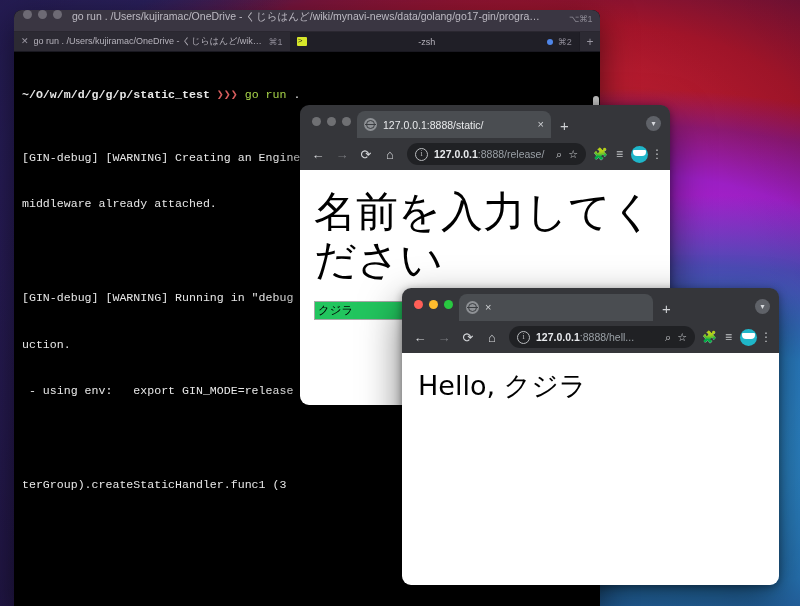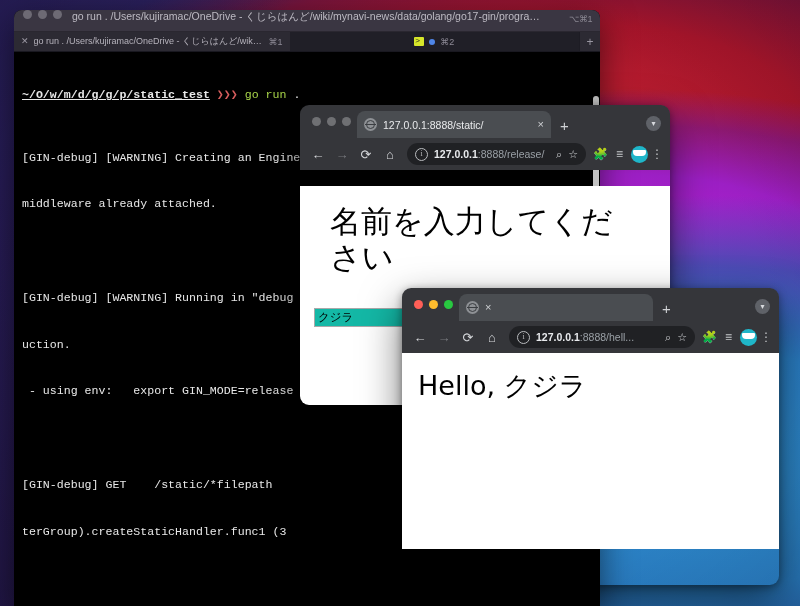--- a/index.html
+++ b/index.html
@@ -161,21 +161,21 @@
     height: 556px;
     padding: 4px 0 0 8px;
     font-family: "Liberation Mono", monospace;
     font-size: 11.6px;
     line-height: 15.6px;
     color: #e8e8e8;
     white-space: pre;
     overflow: hidden;
   }
   .term-body .ln { height: 15.6px; }
-  .c-path  { color: #e8e8e8; font-weight: bold; text-decoration: underline; }
+  .c-path  { color: #e8e8e8; font-weight: bold; }
   .c-arrow { color: #d65d5d; font-weight: bold; }
   .c-cmd   { color: #a8d44a; }
   .c-white { color: #f0f0f0; }
   .term-scrollbar {
     position: absolute;
     right: 1px;
     top: 44px;
     width: 6px;
     height: 300px;
     background: #d7d7d7;
@@ -347,39 +347,39 @@
     background: #ffffff;
     border-radius: 1px 1px 4px 4px;
   }
   .kebab { color: #c6c8cb; font-size: 12px; width: 14px; text-align: center; flex: none; }
 
   .page {
     background: #ffffff;
     position: relative;
   }
   .page-h1 {
-    margin: 16px;
+    margin: 0;
     padding: 18px 14px 0 14px;
-    font-size: 31px;
+    font-size: 42px;
     font-weight: normal;
     color: #000;
     font-family: "DejaVu Sans", sans-serif;
     line-height: 1.15;
   }
   .form-row {
     display: flex;
     align-items: center;
     gap: 6px;
     padding: 16px 14px 0 14px;
   }
   .name-input {
     width: 128px;
     height: 17px;
     border: 1px solid #a9a9a9;
-    background: #14b8a6;
+    background: #22c55e;
     font-size: 11.5px;
     padding: 0 3px;
     color: #000;
     font-family: "DejaVu Sans", sans-serif;
     box-sizing: content-box;
   }
   .submit-btn {
     border: 1px solid #9a9a9a;
     background: linear-gradient(#fbfbfb, #e6e6e6);
     border-radius: 3px;
@@ -406,21 +406,21 @@
   }
   #win-static .page { height: 235px; }
 
   
   #win-hello {
     left: 402px;
     top: 288px;
     width: 377px;
     height: 297px;
   }
-  #win-hello .page { height: 196px; }
+  #win-hello .page { height: 232px; }
 </style>
 </head>
 <body>
 
 <div id="desktop">
 
   <div class="wp wp-base"></div>
   <div class="wp wp-red"></div>
   <div class="wp wp-magenta"></div>
   <div class="wp wp-blue"></div>
@@ -440,37 +440,37 @@
     </div>
 
     <div class="term-tabbar">
       <div class="tab inactive">
         <span class="tab-x">✕</span>
         <span class="tab-label">go run . /Users/kujiramac/OneDrive - くじらはんど/wiki/mynavi-ne...</span>
         <span class="tab-key">⌘1</span>
       </div>
       <div class="tab active">
         <span class="tab-icon"></span>
+        <span class="tab-label" style="flex:1;text-align:center">-zsh</span>
         <span class="tab-dot"></span>
         <span class="tab-key">⌘2</span>
       </div>
       <div class="tab-plus">+</div>
     </div>
 
     <div class="term-body">
       <div class="ln"><span class="c-path">~/O/w/m/d/g/g/p/static_test</span> <span class="c-arrow">❯❯❯</span> <span class="c-cmd">go run</span> <span class="c-white">.</span></div>
 
       <div class="ln">[GIN-debug] [WARNING] Creating an Engine instance with the Logger and Recovery</div>
       <div class="ln">middleware already attached.</div>
       <div class="ln"></div>
       <div class="ln">[GIN-debug] [WARNING] Running in "debug</div>
       <div class="ln">uction.</div>
       <div class="ln"> - using env:	export GIN_MODE=release</div>
       <div class="ln"></div>
-      <div class="ln">[GIN-debug] GET    /static/*filepath</div>
       <div class="ln">terGroup).createStaticHandler.func1 (3 </div>
       
       
       
       
       
 
       
       
 

